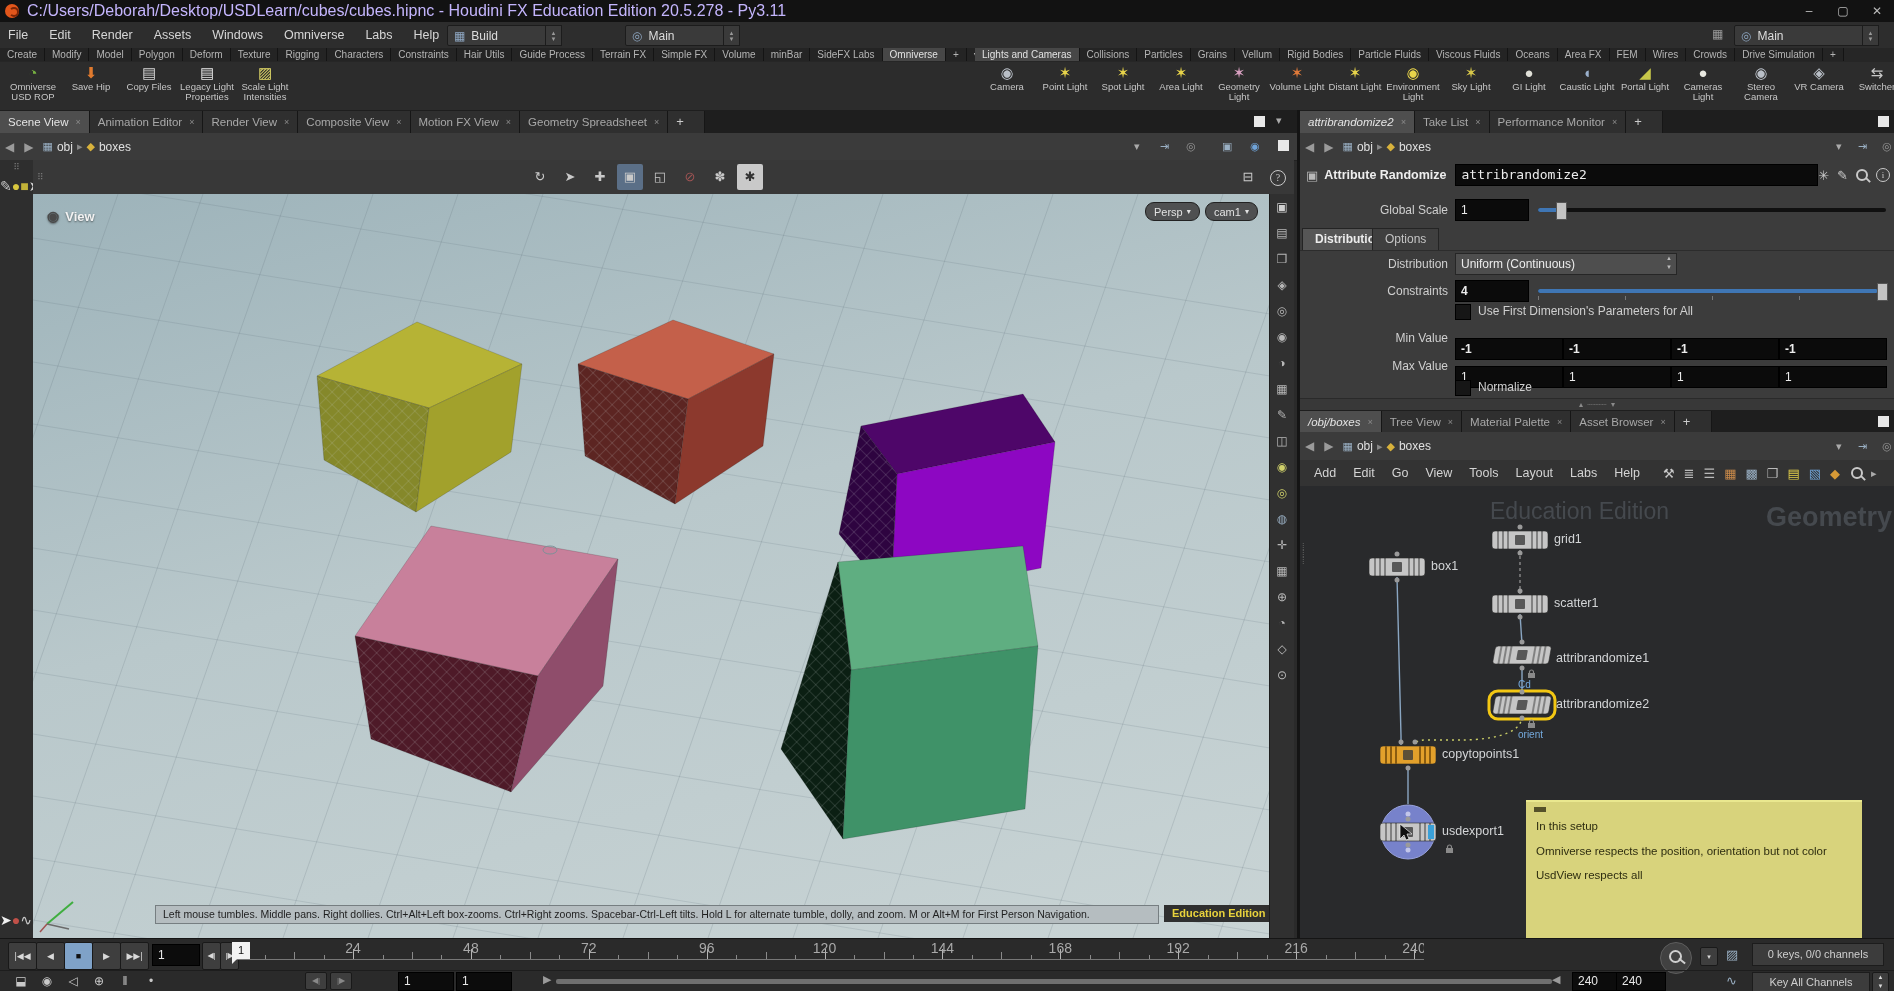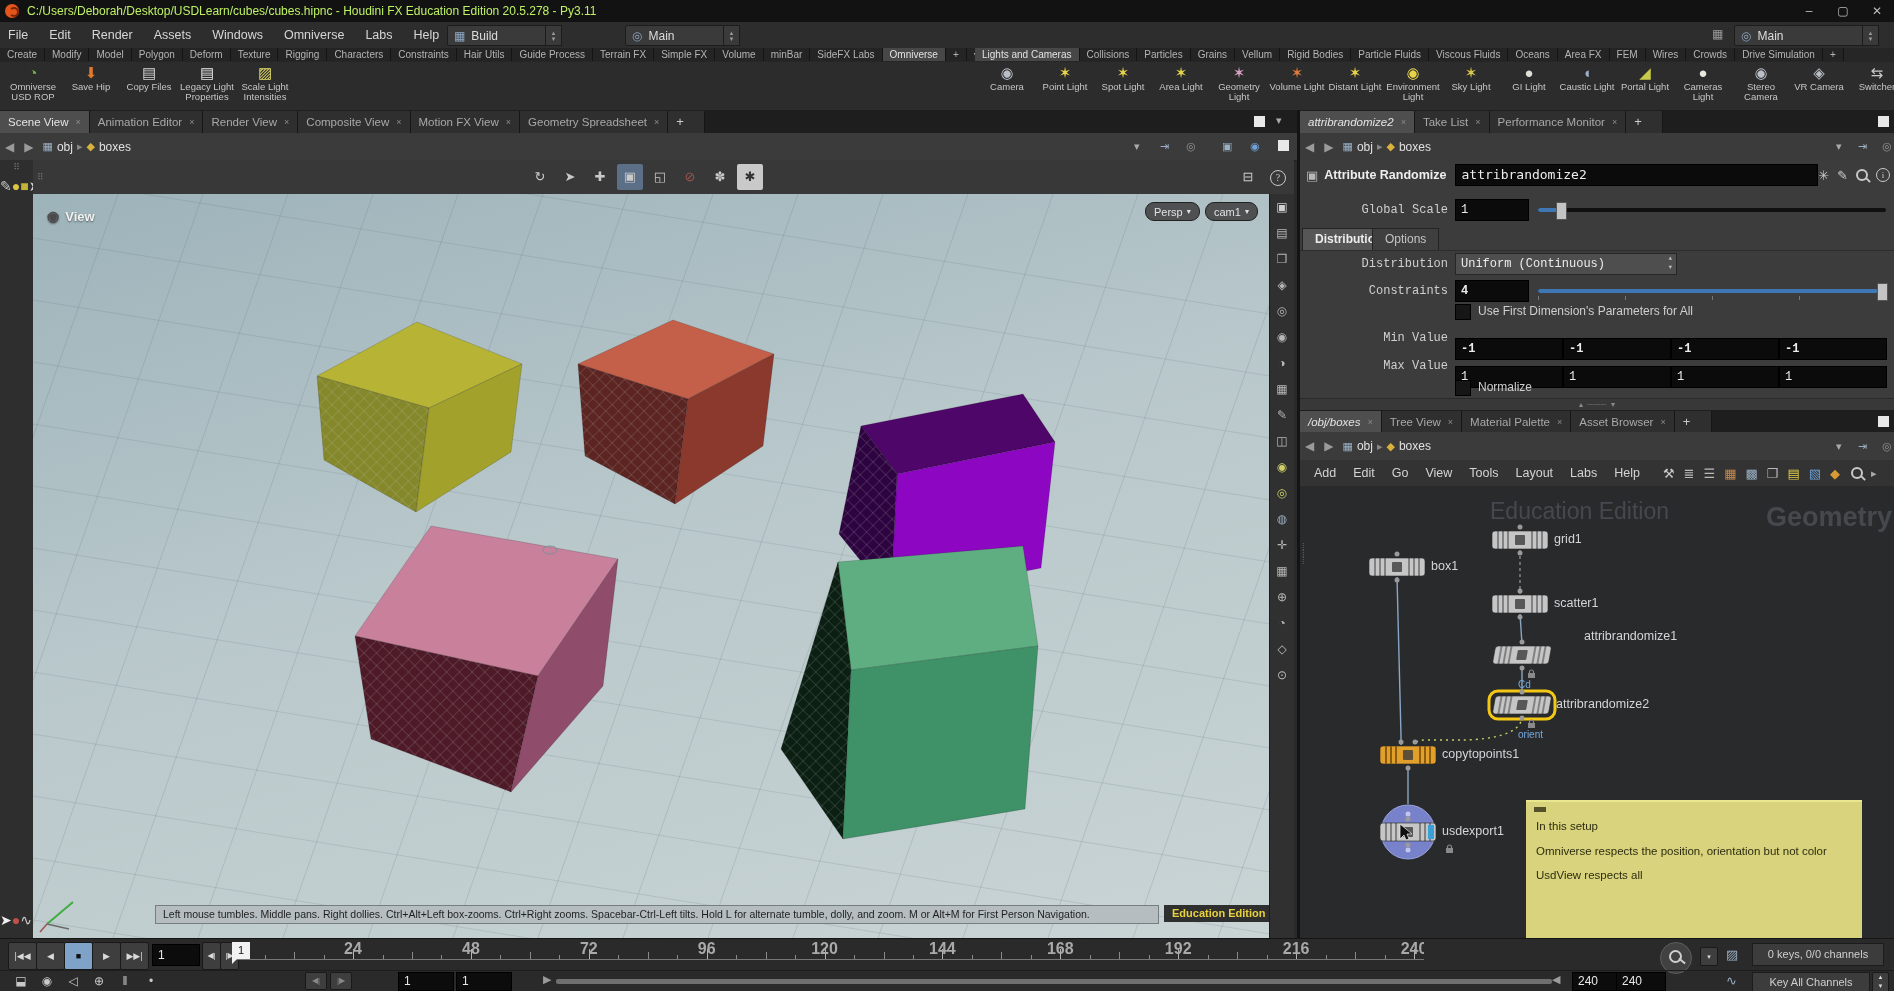--- a/index.html
+++ b/index.html
@@ -4,21 +4,21 @@
 <style>
   html,body{margin:0;padding:0;background:#111;}
   #root{position:relative;width:1894px;height:991px;overflow:hidden;background:#2a2a2a;
         font-family:"Liberation Sans",sans-serif;font-size:11px;color:#ccc;-webkit-user-select:none;}
   .abs{position:absolute;}
   .row{display:flex;align-items:center;}
   
   #titlebar{left:0;top:0;width:1894px;height:22px;background:#121212;display:flex;align-items:center;}
   #hlogo{width:14px;height:14px;border-radius:50%;background:#e2561b;margin:0 8px 0 5px;position:relative;}
   #hlogo:after{content:"";position:absolute;left:4px;top:3px;width:6px;height:6px;border:2px solid #7a2506;border-radius:50%;border-left-color:transparent;}
-  #wintitle{color:#bef264;font-size:12px;}
+  #wintitle{color:#c4b5fd;font-size:16px;}
   #winbtns{margin-left:auto;display:flex;}
   #winbtns span{width:34px;text-align:center;color:#bbb;font-size:12px;cursor:default;}
   
   #menubar{left:0;top:22px;width:1894px;height:26px;background:#2d2d2d;border-bottom:1px solid #1a1a1a;}
   #menuitems{position:absolute;left:8px;top:0;height:26px;display:flex;gap:21px;align-items:center;color:#d6d6d6;font-size:12.5px;}
   .selector{position:absolute;top:3px;height:19px;background:#3a3a3a;border:1px solid #1c1c1c;border-radius:2px;display:flex;align-items:center;padding:0 6px;gap:6px;color:#ddd;font-size:12px;}
   .spinbox{position:absolute;top:3px;width:15px;height:19px;background:#3a3a3a;border:1px solid #1c1c1c;display:flex;flex-direction:column;align-items:center;justify-content:center;color:#999;font-size:6px;line-height:6px;}
   
   #shelftabs{left:0;top:48px;width:1894px;height:14px;background:#262626;display:flex;}
   .shtab{height:13px;padding:0 7px;background:#242424;border-right:1px solid #141414;color:#b4b4b4;font-size:10px;line-height:13px;white-space:nowrap;}
@@ -61,21 +61,21 @@
   .pill{position:absolute;top:8px;height:17px;background:rgba(70,70,70,.92);border:1px solid #222;border-radius:9px;color:#e2e2e2;font-size:11px;display:flex;align-items:center;padding:0 8px;gap:4px;}
   #vpstrip{position:absolute;right:0;top:0;width:24px;height:744px;background:#303030;border-left:1px solid #1d1d1d;text-align:center;}
   #vpstrip .si{display:block;height:26px;line-height:26px;font-size:12px;}
   #helpbar{position:absolute;left:122px;top:711px;width:988px;height:17px;background:#b5bdc0;border:1px solid #767e81;color:#1f1f1f;font-size:10.5px;line-height:16px;padding:0 7px;white-space:nowrap;overflow:hidden;}
   #edubadge{position:absolute;left:1131px;top:711px;height:17px;background:#2f2f2f;color:#e8d23c;font-weight:bold;font-size:11px;line-height:17px;padding:0 8px;}
   #paramhdr{left:1300px;top:160px;width:594px;height:30px;background:#3c3c3c;border-bottom:1px solid #2a2a2a;display:flex;align-items:center;}
   #paramtitle{font-weight:bold;font-size:12.5px;color:#eee;margin-left:6px;white-space:nowrap;}
   #paramname{margin-left:8px;width:360px;height:20px;background:#0b0b0b;border:1px solid #000;color:#ececec;font-family:"DejaVu Sans Mono",monospace;font-size:13px;line-height:20px;padding:0 6px;}
   #paramhdricons{margin-left:auto;display:flex;gap:8px;align-items:center;margin-right:4px;}
   #parambody{left:1300px;top:190px;width:594px;height:208px;background:#3c3c3c;}
-  .prow{position:absolute;height:24px;display:flex;align-items:center;width:514px;font-family:Liberation Mono, monospace;}
+  .prow{position:absolute;height:24px;display:flex;align-items:center;width:514px;}
   .plabel{position:absolute;left:0;width:148px;text-align:right;color:#cfcfcf;font-size:12px;}
   .pfield{position:absolute;height:20px;background:#0b0b0b;border:1px solid #000;color:#ececec;font-size:12px;line-height:20px;padding:0 5px;}
   .track{position:absolute;height:4px;background:#101010;border-radius:2px;}
   .trackblue{position:absolute;height:4px;background:#3f76b4;border-radius:2px;}
   .handle{position:absolute;width:9px;height:16px;background:#c4c4c4;border:1px solid #555;top:-6px;}
   .ptabbtn{position:absolute;height:21px;line-height:21px;padding:0 12px;font-size:12px;background:#3f3f3f;border:1px solid #242424;color:#c4c4c4;}
   .ptabbtn.active{background:#565656;color:#ececec;font-weight:bold;}
   .cbox{position:absolute;width:14px;height:14px;background:#161616;border:1px solid #000;}
   .clabel{position:absolute;color:#cfcfcf;font-size:12px;}
   #psplit{left:1300px;top:398px;width:594px;height:12px;background:#383838;border-top:1px solid #2a2a2a;border-bottom:1px solid #1c1c1c;color:#8a8a8a;font-size:8px;text-align:center;line-height:11px;}
@@ -91,21 +91,21 @@
   .sublabel{position:absolute;color:#74a9dd;font-size:10px;white-space:nowrap;text-align:right;}
   #stickynote{position:absolute;left:226px;top:314px;width:336px;height:150px;background:#d8d37c;border-top:2px solid #eae88f;color:#2e2d10;font-size:11.5px;}
   #stickynote .dash{position:absolute;left:8px;top:5px;width:12px;height:5px;background:#55512a;}
   #stickynote p{margin:10px 10px 0 10px;line-height:1.28;}
   #stickynote p:first-of-type{margin-top:17px;}
   
   #playbar{left:0;top:938px;width:1894px;height:53px;background:#2a2a2a;border-top:1px solid #151515;}
   .tbtn{position:absolute;top:3px;width:27px;height:26px;background:#3e3e3e;border:1px solid #191919;border-radius:2px;color:#d9d9d9;font-size:9px;text-align:center;line-height:26px;}
   .tbtn.active{background:#7fa2c8;color:#101010;}
   .pbfield{position:absolute;background:#0c0c0c;border:1px solid #000;color:#e8e8e8;font-size:12px;padding:0 5px;line-height:20px;height:20px;}
-  .ticklabel{position:absolute;color:#a9a9a9;font-size:16px;transform:translateX(-50%);font-weight:bold;}
+  .ticklabel{position:absolute;color:#a9a9a9;font-size:14px;transform:translateX(-50%);}
   .tick{position:absolute;width:1px;background:#8a8a8a;}
   #framemarker{position:absolute;left:232px;top:3px;width:18px;height:17px;background:#f2f2f2;color:#111;font-size:11px;text-align:center;line-height:17px;}
   #framemarker:after{content:"";position:absolute;left:0;top:17px;border-left:5px solid #f2f2f2;border-bottom:5px solid transparent;}
   #keycircle{position:absolute;left:1660px;top:3px;width:30px;height:30px;border-radius:50%;background:#414141;border:1px solid #5d5d5d;}
   .mag{display:inline-block;width:8px;height:8px;border:2px solid #c9c9c9;border-radius:50%;position:relative;}
   .mag:after{content:"";position:absolute;width:6px;height:2px;background:#c9c9c9;transform:rotate(45deg);right:-5px;bottom:-2px;}
   .info{display:inline-block;width:12px;height:12px;border:1.5px solid #c9c9c9;border-radius:50%;color:#c9c9c9;font-size:9px;text-align:center;line-height:12px;font-family:"Liberation Serif",serif;}
   .pbbtn{position:absolute;background:#3c3c3c;border:1px solid #1c1c1c;color:#cfcfcf;font-size:11px;text-align:center;}
 </style>
 </head>
@@ -801,21 +801,21 @@
             <rect x="0" y="2" width="7" height="5" fill="#8a8a8a"></rect>
             <path d="M1.5,2 v-1 a2,2 0 0 1 4,0 v1" fill="none" stroke="#8a8a8a" stroke-width="1.2"></path>
           </g>
           <polygon points="-8,-8 -8,7 -4,3 -2,8 1,7 -1,2 4,2" fill="#101010" stroke="#f0f0f0" stroke-width="0.7"></polygon>
         </g>
       </svg>
     <div id="netlabels">
         <div class="nodelabel" style="left: 254px; top: 46px;">grid1</div>
         <div class="nodelabel" style="left: 131px; top: 73px;">box1</div>
         <div class="nodelabel" style="left: 254px; top: 110px;">scatter1</div>
-        <div class="nodelabel" style="left: 256px; top: 143px; margin-left: 28px;">attribrandomize1</div>
+        <div class="nodelabel" style="left: 256px; top: 165px;">attribrandomize1</div>
         <div class="sublabel" style="left: 218px; top: 193px;">Cd</div>
         <div class="nodelabel" style="left: 256px; top: 211px;">attribrandomize2</div>
         <div class="sublabel" style="left: 218px; top: 243px;">orient</div>
         <div class="nodelabel" style="left: 142px; top: 261px;">copytopoints1</div>
         <div class="nodelabel" style="left: 142px; top: 338px;">usdexport1</div>
       </div>
     <div id="stickynote">
       <span class="dash"></span>
       <div id="notelines">
           <p>In this setup</p>

